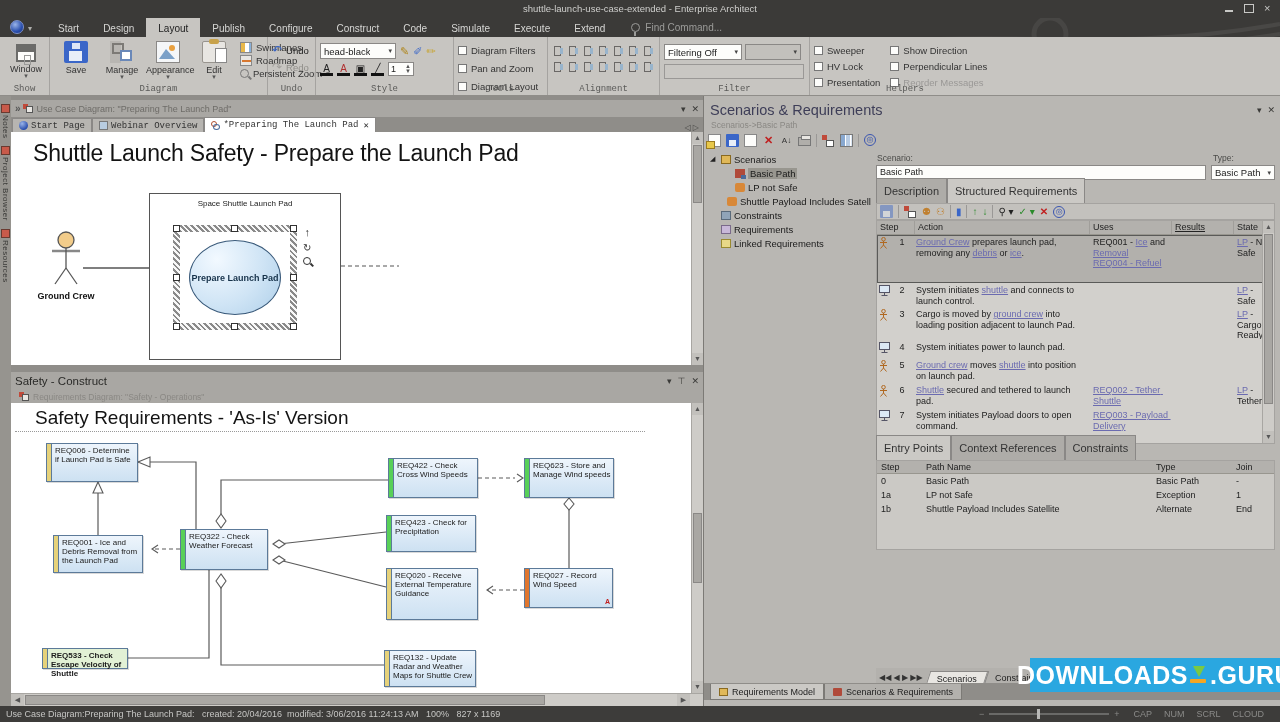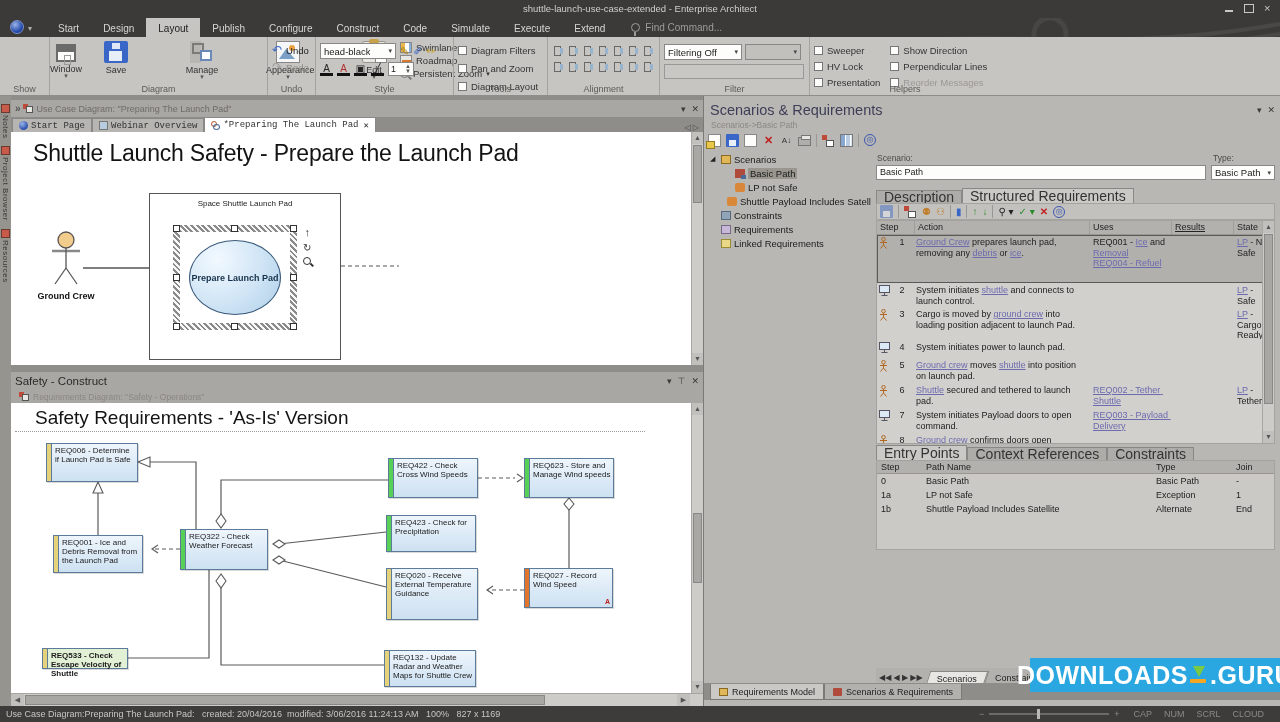--- a/index.html
+++ b/index.html
@@ -23,23 +23,23 @@
   .menu-tabs { display:flex; margin-left:12px; }
   .menu-tab { color:#d6d6d4; font-size:10px; padding:3px 12px 2px; align-self:stretch; display:flex; align-items:center; cursor:pointer; }
   .menu-tab.active { background:#c7c5c1; color:#222; }
   .find { display:flex; align-items:center; gap:5px; margin-left:14px; color:#9b9b99; font-size:10px; }
   .findglyph { width:9px; height:9px; border:1.5px solid #9b9b99; border-radius:50%; position:relative; display:inline-block; }
   .findglyph::after { content:""; position:absolute; left:2px; top:8px; width:1.5px; height:4px; background:#9b9b99; }
 
   
   .ribbon { position:absolute; left:0; top:37px; width:1280px; height:59px; background:#c7c5c1; border-bottom:1px solid #8f8d89; display:flex; }
   .rgroup { position:relative; border-right:1px solid #a5a3a0; padding:2px 4px 12px; }
-  .rglabel { position:absolute; left:0; right:0; bottom:1px; text-align:center; font-size:9px; color:#5a5a58; }
+  .rglabel { position:absolute; left:0; right:0; bottom:1px; text-align:center; font-size:9px; color:#5a5a58;font-family:Liberation Mono, monospace; }
   .bigbtns { display:flex; height:100%; align-items:flex-start; gap:2px; }
-  .bigbtn { width:44px; text-align:center; font-size:9px; color:#333; padding-top:2px; cursor:pointer;margin-left:40px; }
+  .bigbtn { width:44px; text-align:center; font-size:9px; color:#333; padding-top:2px; cursor:pointer; }
   .bigbtn .bicon { display:block; width:24px; height:22px; margin:0 auto 2px; position:relative; }
   .caret { font-size:7px; color:#555; display:block; line-height:4px; }
   .ic-window { border:2px solid #6b6b69; border-top-width:8px; width:20px!important; height:18px!important; margin-top:3px!important; background:#fdfdfb; }
   .ic-window::after{ content:""; position:absolute; left:6px; top:3px; width:5px; height:8px; border:1.5px solid #9a9a98; }
   .ic-save { background:#3a66c8; border-radius:2px; }
   .ic-save::after { content:""; position:absolute; left:5px; top:10px; width:13px; height:10px; background:#e8eef8; }
   .ic-save::before { content:""; position:absolute; left:8px; top:2px; width:8px; height:6px; background:#dfe7f6; }
   .ic-manage { background:linear-gradient(90deg,#b8b6b2 0 45%,transparent 45%); }
   .ic-manage::before{ content:""; position:absolute; left:2px; top:2px; width:8px; height:7px; border:2px solid #7c7a76; }
   .ic-manage::after { content:""; position:absolute; right:2px; bottom:2px; width:8px; height:7px; border:2px solid #6a88b8; background:#fff; }
@@ -188,21 +188,21 @@
   .tico-scn2 { background:#d88838; border-radius:2px; }
   .tico-con { background:#90a4b8; border:1px solid #5a6a7a; }
   .tico-req { background:#c8b8d8; border:1px solid #7a6a8a; }
   .tico-lnk { background:#e8d888; border:1px solid #9a8a30; }
 
   .rp-content { position:absolute; left:169px; top:56px; width:408px; height:554px; }
   .field-label { position:absolute; font-size:8.5px; color:#4a4a48; }
   .scen-input { position:absolute; left:3px; top:13px; width:330px; height:15px; background:#fdfdfb; border:1px solid #8a8886; font-size:9px; padding:1px 3px; }
   .type-combo { position:absolute; left:338px; top:13px; width:64px; height:15px; }
   .spec-tabs { position:absolute; left:3px; top:36px; display:flex; align-items:flex-end; height:15px; }
-  .stab { height:13px; background:#aeaca8; border:1px solid #8a8886; border-bottom:none; font-size:14px; padding:0 7px; display:flex; align-items:center; cursor:pointer; color:#333; }
+  .stab { height:13px; background:#aeaca8; border:1px solid #8a8886; border-bottom:none; font-size:11px; padding:12px 7px; display:flex; align-items:center; cursor:pointer; color:#333; }
   .stab.active { background:#cbc9c5; height:15px; font-weight:normal; }
   .spec-toolbar { position:absolute; left:3px; top:51px; width:399px; height:17px; background:#c3c1bd; border:1px solid #a5a3a0; display:flex; align-items:center; gap:5px; padding:0 3px; }
   .gi { font-size:10px; }
   .steps-wrap { position:absolute; left:3px; top:68px; width:399px; height:224px; overflow:hidden; border:1px solid #a5a3a0; background:#d2d0cc; }
   .steps-hdr { display:flex; height:14px; background:#b3b1ad; border-bottom:1px solid #98968f; font-size:9px; color:#222; }
   .shc { padding:1px 3px; border-right:1px solid #a09e9a; overflow:hidden; white-space:nowrap; }
   .steps-body { position:relative; }
   .srow { display:flex; font-size:9px; line-height:10.5px; border-bottom:1px solid transparent; }
   .srow.sel { background:#b2b0ac; outline:1px solid #5a5a58; outline-offset:-1px; }
   .sc { padding:2px 3px; overflow:hidden; white-space:pre-wrap; }

